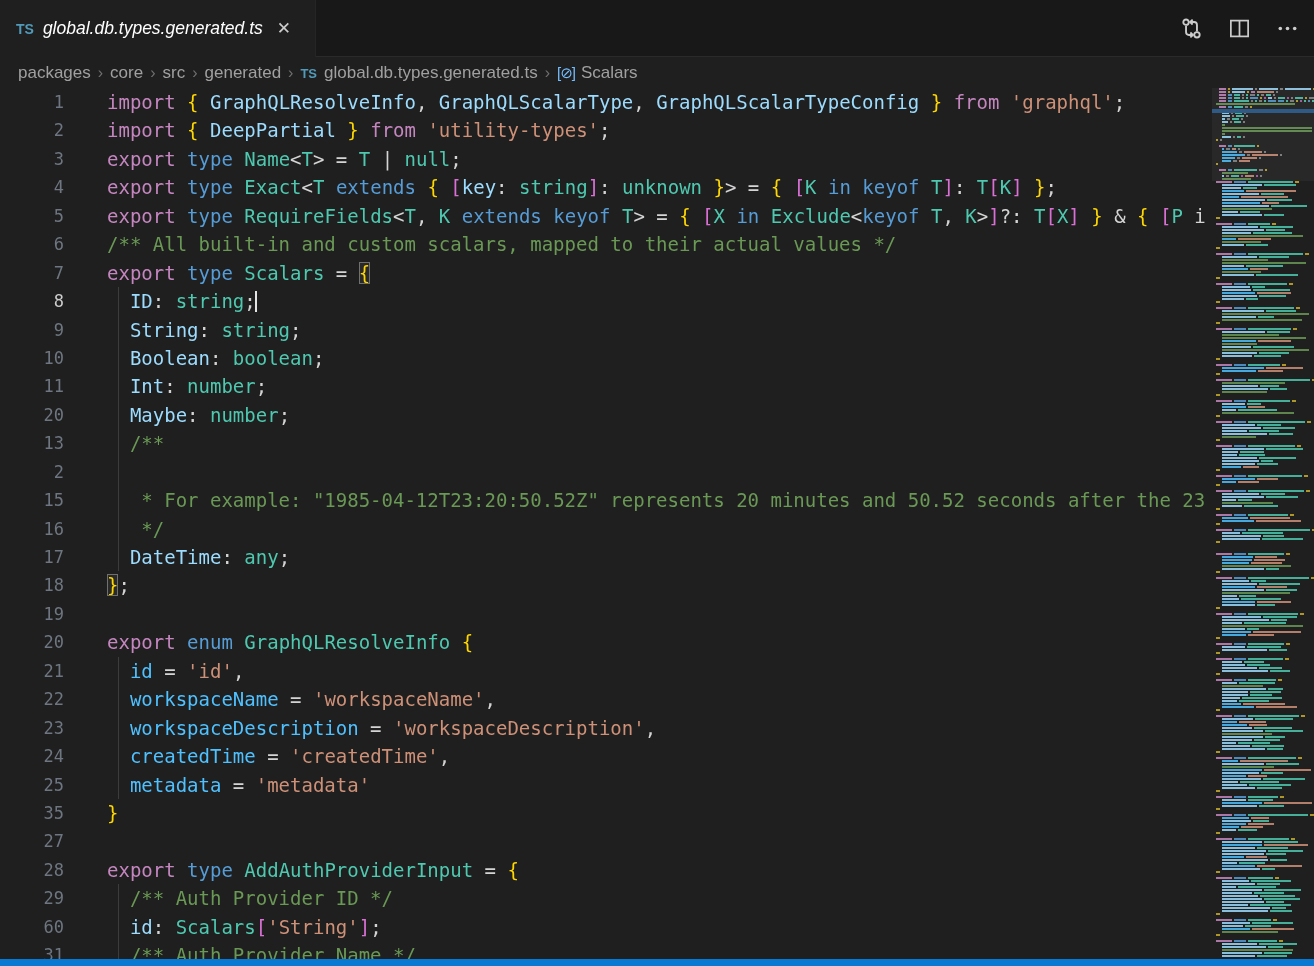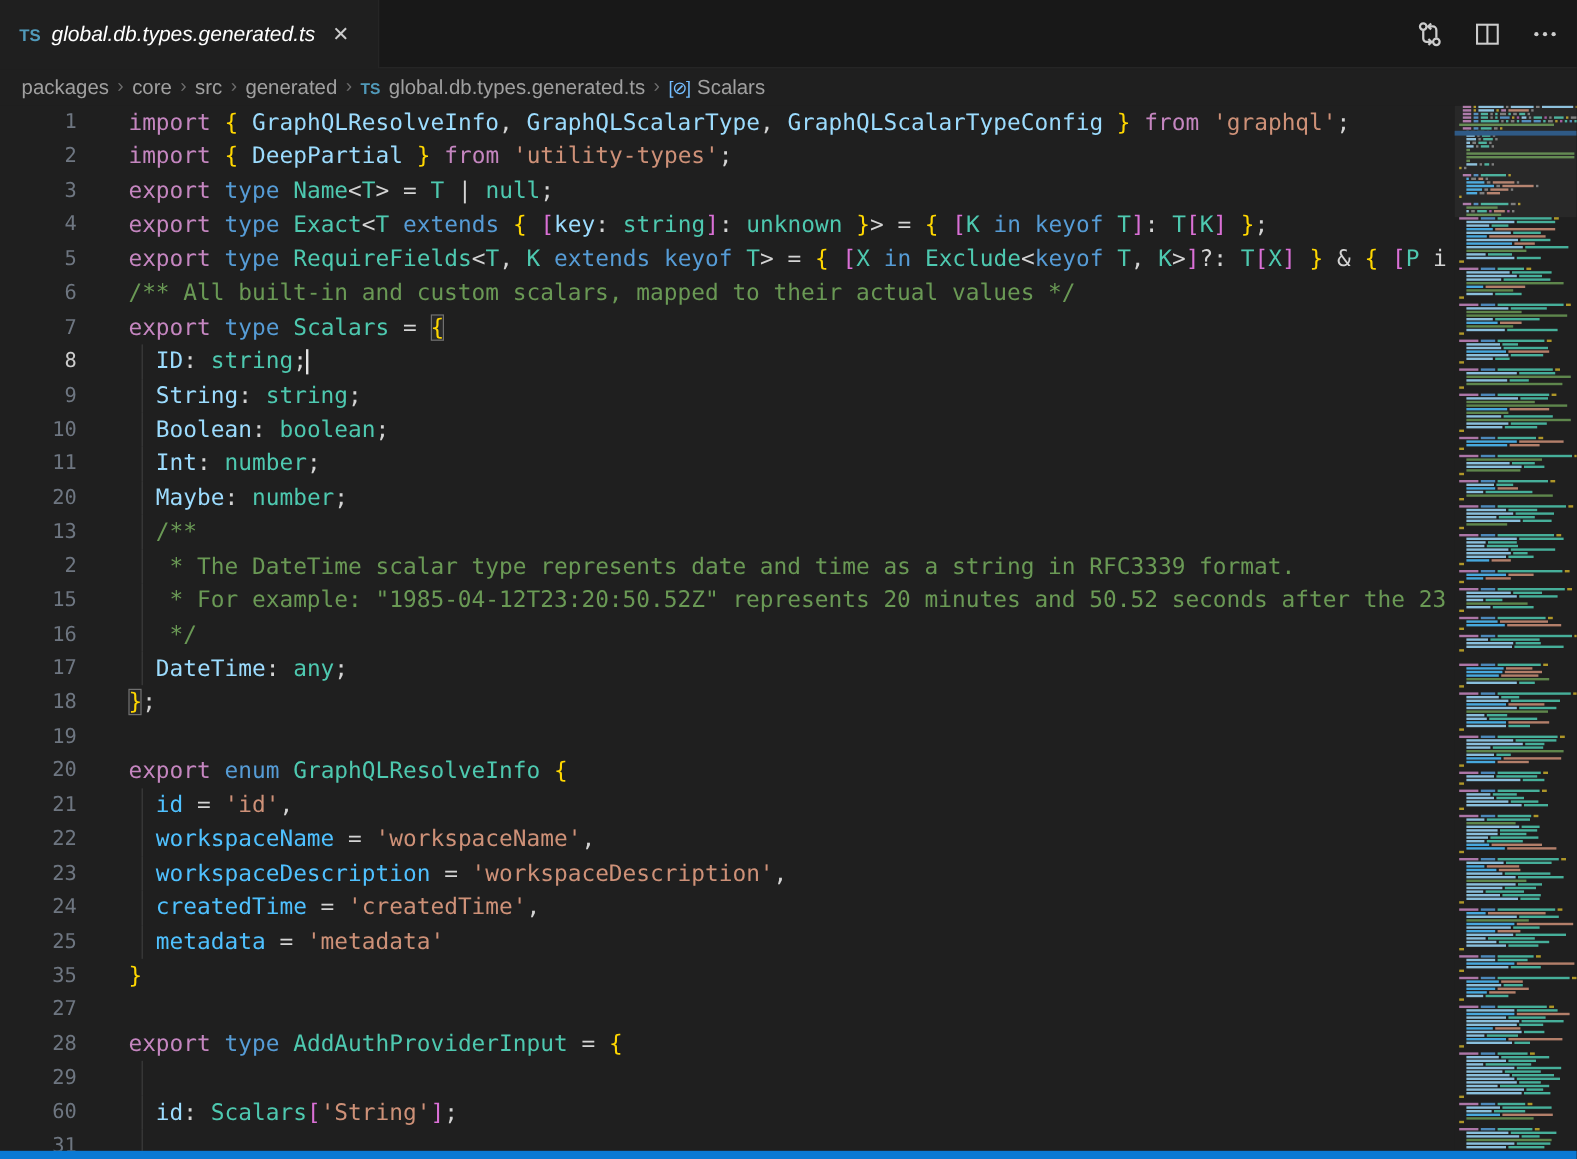--- a/index.html
+++ b/index.html
@@ -174,38 +174,38 @@
         <div class="cl"><span class="tk-k1">export</span><span class="tk-pu"> </span><span class="tk-k2">type</span><span class="tk-pu"> </span><span class="tk-ty">Exact</span><span class="tk-pu">&lt;</span><span class="tk-ty">T</span><span class="tk-pu"> </span><span class="tk-k2">extends</span><span class="tk-pu"> </span><span class="tk-b1">{</span><span class="tk-pu"> </span><span class="tk-b2">[</span><span class="tk-id">key</span><span class="tk-pu">: </span><span class="tk-ty">string</span><span class="tk-b2">]</span><span class="tk-pu">: </span><span class="tk-ty">unknown</span><span class="tk-pu"> </span><span class="tk-b1">}</span><span class="tk-pu">&gt; = </span><span class="tk-b1">{</span><span class="tk-pu"> </span><span class="tk-b2">[</span><span class="tk-ty">K</span><span class="tk-pu"> </span><span class="tk-k2">in</span><span class="tk-pu"> </span><span class="tk-k2">keyof</span><span class="tk-pu"> </span><span class="tk-ty">T</span><span class="tk-b2">]</span><span class="tk-pu">: </span><span class="tk-ty">T</span><span class="tk-b2">[</span><span class="tk-ty">K</span><span class="tk-b2">]</span><span class="tk-pu"> </span><span class="tk-b1">}</span><span class="tk-pu">;</span></div>
         <div class="cl"><span class="tk-k1">export</span><span class="tk-pu"> </span><span class="tk-k2">type</span><span class="tk-pu"> </span><span class="tk-ty">RequireFields</span><span class="tk-pu">&lt;</span><span class="tk-ty">T</span><span class="tk-pu">, </span><span class="tk-ty">K</span><span class="tk-pu"> </span><span class="tk-k2">extends</span><span class="tk-pu"> </span><span class="tk-k2">keyof</span><span class="tk-pu"> </span><span class="tk-ty">T</span><span class="tk-pu">&gt; = </span><span class="tk-b1">{</span><span class="tk-pu"> </span><span class="tk-b2">[</span><span class="tk-ty">X</span><span class="tk-pu"> </span><span class="tk-k2">in</span><span class="tk-pu"> </span><span class="tk-ty">Exclude</span><span class="tk-pu">&lt;</span><span class="tk-k2">keyof</span><span class="tk-pu"> </span><span class="tk-ty">T</span><span class="tk-pu">, </span><span class="tk-ty">K</span><span class="tk-pu">&gt;</span><span class="tk-b2">]</span><span class="tk-pu">?: </span><span class="tk-ty">T</span><span class="tk-b2">[</span><span class="tk-ty">X</span><span class="tk-b2">]</span><span class="tk-pu"> </span><span class="tk-b1">}</span><span class="tk-pu"> &amp; </span><span class="tk-b1">{</span><span class="tk-pu"> </span><span class="tk-b2">[</span><span class="tk-ty">P</span><span class="tk-pu"> i</span></div>
         <div class="cl"><span class="tk-cm">/** All built-in and custom scalars, mapped to their actual values */</span></div>
         <div class="cl"><span class="tk-k1">export</span><span class="tk-pu"> </span><span class="tk-k2">type</span><span class="tk-pu"> </span><span class="tk-ty">Scalars</span><span class="tk-pu"> = </span><span class="tk-b1 mt">{</span></div>
         <div class="cl"><span class="guide"></span><span class="tk-pu">  </span><span class="tk-id">ID</span><span class="tk-pu">: </span><span class="tk-ty">string</span><span class="tk-pu">;</span><span class="cursor"></span></div>
         <div class="cl"><span class="guide"></span><span class="tk-pu">  </span><span class="tk-id">String</span><span class="tk-pu">: </span><span class="tk-ty">string</span><span class="tk-pu">;</span></div>
         <div class="cl"><span class="guide"></span><span class="tk-pu">  </span><span class="tk-id">Boolean</span><span class="tk-pu">: </span><span class="tk-ty">boolean</span><span class="tk-pu">;</span></div>
         <div class="cl"><span class="guide"></span><span class="tk-pu">  </span><span class="tk-id">Int</span><span class="tk-pu">: </span><span class="tk-ty">number</span><span class="tk-pu">;</span></div>
         <div class="cl"><span class="guide"></span><span class="tk-pu">  </span><span class="tk-id">Maybe</span><span class="tk-pu">: </span><span class="tk-ty">number</span><span class="tk-pu">;</span></div>
         <div class="cl"><span class="guide"></span><span class="tk-pu">  </span><span class="tk-cm">/**</span></div>
-        <div class="cl"><span class="guide"></span><span class="tk-pu">  </span><span class="tk-cm"> * The DateTime scalar type represents date and time as a string in RFC3339 format.</span></div>
+        <div class="cl"><span class="guide"></span><span class="tk-pu">  </span></div>
         <div class="cl"><span class="guide"></span><span class="tk-pu">  </span><span class="tk-cm"> * For example: "1985-04-12T23:20:50.52Z" represents 20 minutes and 50.52 seconds after the 23</span></div>
         <div class="cl"><span class="guide"></span><span class="tk-pu">  </span><span class="tk-cm"> */</span></div>
         <div class="cl"><span class="guide"></span><span class="tk-pu">  </span><span class="tk-id">DateTime</span><span class="tk-pu">: </span><span class="tk-ty">any</span><span class="tk-pu">;</span></div>
         <div class="cl"><span class="tk-b1 mt">}</span><span class="tk-pu">;</span></div>
         <div class="cl"></div>
         <div class="cl"><span class="tk-k1">export</span><span class="tk-pu"> </span><span class="tk-k2">enum</span><span class="tk-pu"> </span><span class="tk-ty">GraphQLResolveInfo</span><span class="tk-pu"> </span><span class="tk-b1">{</span></div>
         <div class="cl"><span class="guide"></span><span class="tk-pu">  </span><span class="tk-en">id</span><span class="tk-pu"> = </span><span class="tk-st">'id'</span><span class="tk-pu">,</span></div>
         <div class="cl"><span class="guide"></span><span class="tk-pu">  </span><span class="tk-en">workspaceName</span><span class="tk-pu"> = </span><span class="tk-st">'workspaceName'</span><span class="tk-pu">,</span></div>
         <div class="cl"><span class="guide"></span><span class="tk-pu">  </span><span class="tk-en">workspaceDescription</span><span class="tk-pu"> = </span><span class="tk-st">'workspaceDescription'</span><span class="tk-pu">,</span></div>
         <div class="cl"><span class="guide"></span><span class="tk-pu">  </span><span class="tk-en">createdTime</span><span class="tk-pu"> = </span><span class="tk-st">'createdTime'</span><span class="tk-pu">,</span></div>
         <div class="cl"><span class="guide"></span><span class="tk-pu">  </span><span class="tk-en">metadata</span><span class="tk-pu"> = </span><span class="tk-st">'metadata'</span></div>
         <div class="cl"><span class="tk-b1">}</span></div>
         <div class="cl"></div>
         <div class="cl"><span class="tk-k1">export</span><span class="tk-pu"> </span><span class="tk-k2">type</span><span class="tk-pu"> </span><span class="tk-ty">AddAuthProviderInput</span><span class="tk-pu"> = </span><span class="tk-b1">{</span></div>
-        <div class="cl"><span class="guide"></span><span class="tk-pu">  </span></div>
+        <div class="cl"><span class="guide"></span><span class="tk-pu">  </span><span class="tk-cm">/** Auth Provider ID */</span></div>
         <div class="cl"><span class="guide"></span><span class="tk-pu">  </span><span class="tk-id">id</span><span class="tk-pu">: </span><span class="tk-ty">Scalars</span><span class="tk-b2">[</span><span class="tk-st">'String'</span><span class="tk-b2">]</span><span class="tk-pu">;</span></div>
-        <div class="cl"><span class="guide"></span><span class="tk-pu">  </span></div>
+        <div class="cl"><span class="guide"></span><span class="tk-pu">  </span><span class="tk-cm">/** Auth Provider Name */</span></div>
       </div>
   </div>
 
   <div class="minimap">
       <div class="mrow" style="padding-left: 7px;"><span class="mseg" style="width: 6.9px; background: rgb(197, 134, 192);"></span><span class="mseg" style="width: 2px; background: rgb(200, 171, 42);"></span><span class="mseg" style="width: 20.7px; background: rgb(156, 220, 254);"></span><span class="mseg" style="width: 2.3px; background: rgb(138, 138, 138);"></span><span class="mseg" style="width: 19.55px; background: rgb(156, 220, 254);"></span><span class="mseg" style="width: 2.3px; background: rgb(138, 138, 138);"></span><span class="mseg" style="width: 26.45px; background: rgb(156, 220, 254);"></span><span class="mseg" style="width: 2px; background: rgb(200, 171, 42);"></span></div>
       <div class="mrow" style="padding-left: 7px;"><span class="mseg" style="width: 6.9px; background: rgb(197, 134, 192);"></span><span class="mseg" style="width: 2px; background: rgb(200, 171, 42);"></span><span class="mseg" style="width: 12.65px; background: rgb(156, 220, 254);"></span><span class="mseg" style="width: 2px; background: rgb(200, 171, 42);"></span><span class="mseg" style="width: 4.6px; background: rgb(197, 134, 192);"></span><span class="mseg" style="width: 17.25px; background: rgb(206, 145, 120);"></span><span class="mseg" style="width: 2px; background: rgb(138, 138, 138);"></span></div>
       <div class="mrow" style="padding-left: 7px;"><span class="mseg" style="width: 6.9px; background: rgb(197, 134, 192);"></span><span class="mseg" style="width: 4.6px; background: rgb(86, 156, 214);"></span><span class="mseg" style="width: 5.75px; background: rgb(78, 201, 176);"></span><span class="mseg" style="width: 2px; background: rgb(138, 138, 138);"></span><span class="mseg" style="width: 2px; background: rgb(78, 201, 176);"></span><span class="mseg" style="width: 4.6px; background: rgb(138, 138, 138);"></span><span class="mseg" style="width: 2px; background: rgb(78, 201, 176);"></span><span class="mseg" style="width: 3.45px; background: rgb(138, 138, 138);"></span><span class="mseg" style="width: 4.6px; background: rgb(78, 201, 176);"></span><span class="mseg" style="width: 2px; background: rgb(138, 138, 138);"></span></div>
       <div class="mrow" style="padding-left: 7px;"><span class="mseg" style="width: 6.9px; background: rgb(197, 134, 192);"></span><span class="mseg" style="width: 4.6px; background: rgb(86, 156, 214);"></span><span class="mseg" style="width: 5.75px; background: rgb(78, 201, 176);"></span><span class="mseg" style="width: 2px; background: rgb(138, 138, 138);"></span><span class="mseg" style="width: 2px; background: rgb(78, 201, 176);"></span><span class="mseg" style="width: 8.05px; background: rgb(86, 156, 214);"></span><span class="mseg" style="width: 2px; background: rgb(200, 171, 42);"></span><span class="mseg" style="width: 2px; background: rgb(183, 95, 179);"></span><span class="mseg" style="width: 3.45px; background: rgb(156, 220, 254);"></span><span class="mseg" style="width: 2.3px; background: rgb(138, 138, 138);"></span><span class="mseg" style="width: 6.9px; background: rgb(78, 201, 176);"></span><span class="mseg" style="width: 2px; background: rgb(183, 95, 179);"></span><span class="mseg" style="width: 2.3px; background: rgb(138, 138, 138);"></span><span class="mseg" style="width: 8.05px; background: rgb(78, 201, 176);"></span><span class="mseg" style="width: 2px; background: rgb(200, 171, 42);"></span><span class="mseg" style="width: 4.6px; background: rgb(138, 138, 138);"></span></div>
       <div class="mrow" style="padding-left: 7px;"><span class="mseg" style="width: 6.9px; background: rgb(197, 134, 192);"></span><span class="mseg" style="width: 4.6px; background: rgb(86, 156, 214);"></span><span class="mseg" style="width: 14.95px; background: rgb(78, 201, 176);"></span><span class="mseg" style="width: 2px; background: rgb(138, 138, 138);"></span><span class="mseg" style="width: 2px; background: rgb(78, 201, 176);"></span><span class="mseg" style="width: 2.3px; background: rgb(138, 138, 138);"></span><span class="mseg" style="width: 2px; background: rgb(78, 201, 176);"></span><span class="mseg" style="width: 8.05px; background: rgb(86, 156, 214);"></span><span class="mseg" style="width: 5.75px; background: rgb(86, 156, 214);"></span><span class="mseg" style="width: 2px; background: rgb(78, 201, 176);"></span><span class="mseg" style="width: 4.6px; background: rgb(138, 138, 138);"></span><span class="mseg" style="width: 2px; background: rgb(200, 171, 42);"></span><span class="mseg" style="width: 2px; background: rgb(183, 95, 179);"></span><span class="mseg" style="width: 2px; background: rgb(78, 201, 176);"></span><span class="mseg" style="width: 2.3px; background: rgb(86, 156, 214);"></span><span class="mseg" style="width: 8.05px; background: rgb(78, 201, 176);"></span></div>
       <div class="mrow"><span class="mseg" style="width: 79.35px; background: rgb(106, 153, 85);"></span></div>

